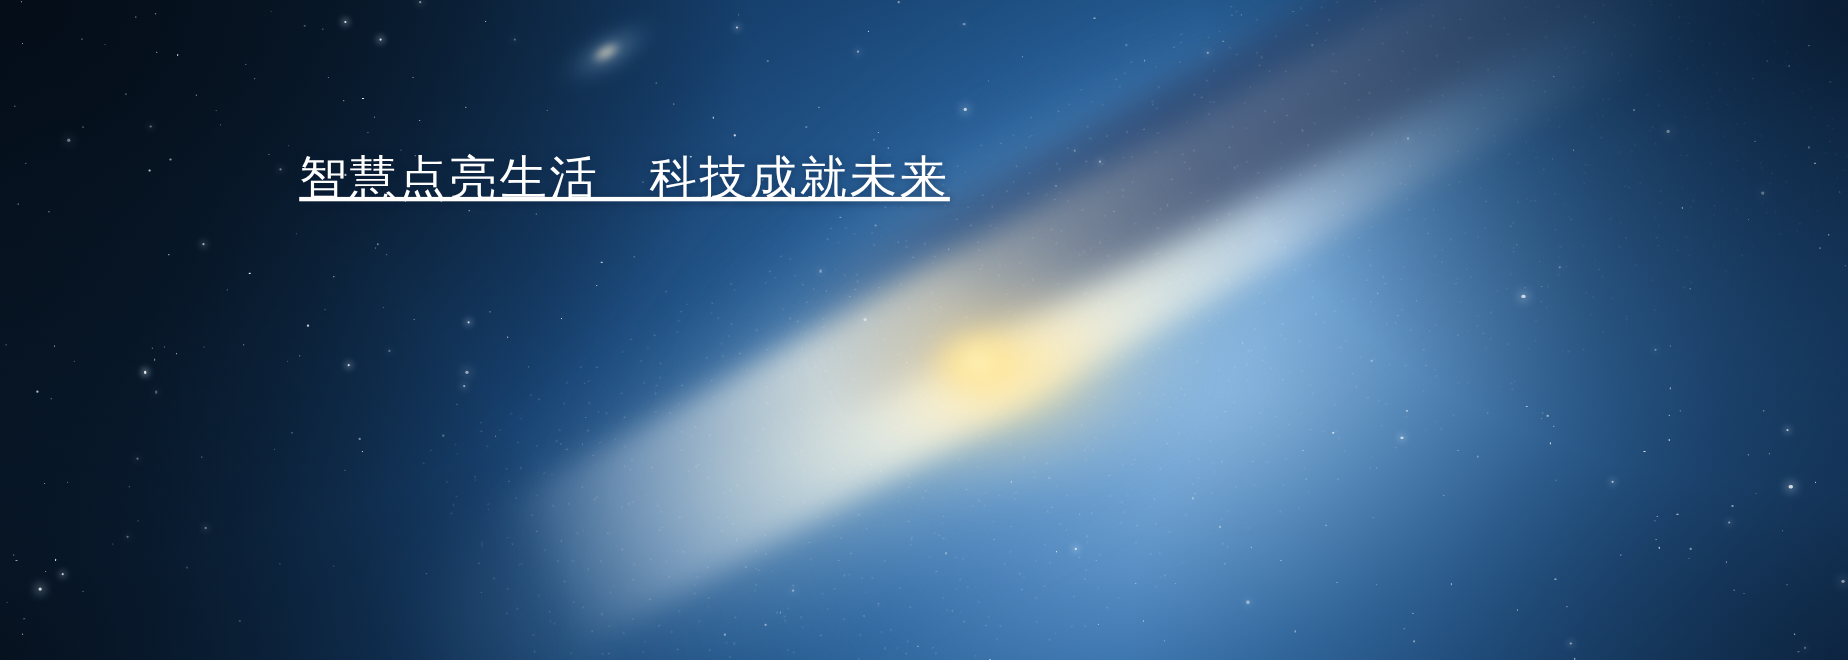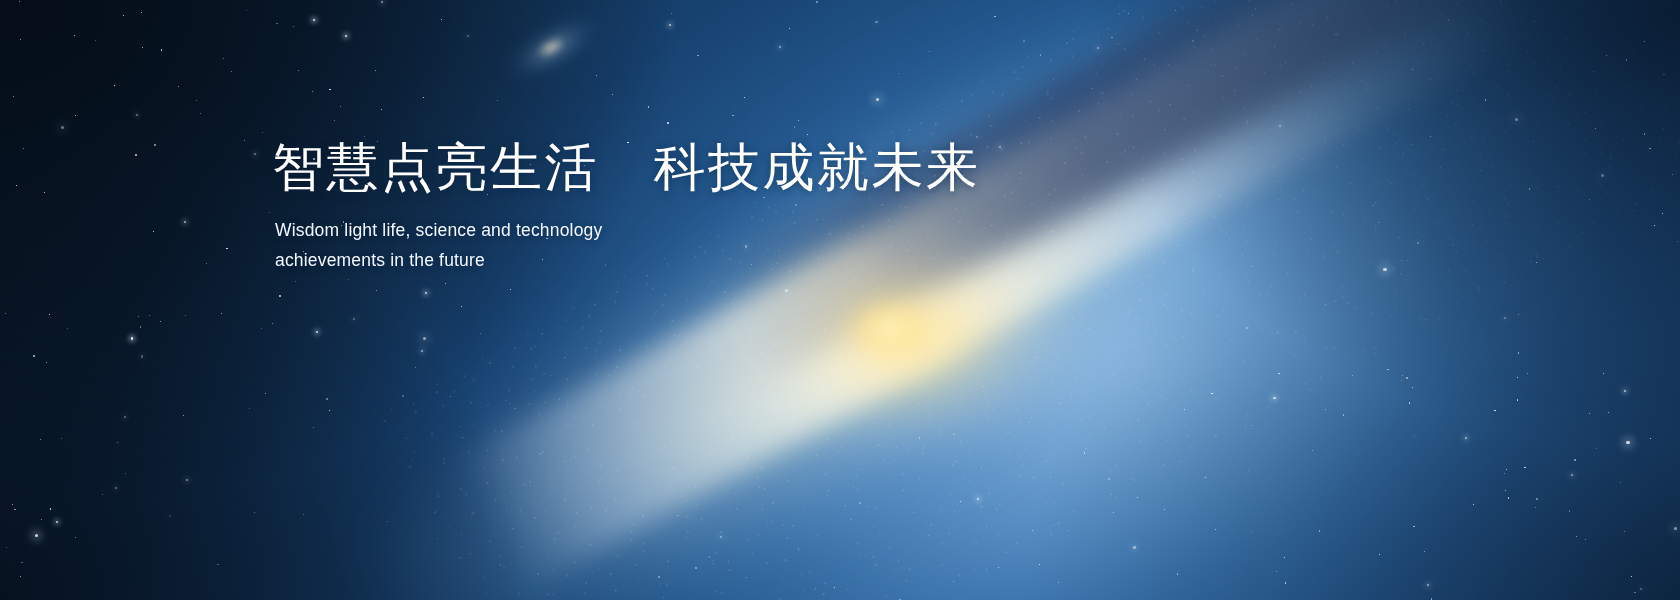--- a/index.html
+++ b/index.html
@@ -214,27 +214,28 @@
 
   
   .copy{
     position:absolute;
     left:272px; top:138px;
     width:760px;
   }
   .headline{
     margin:0;
     font-family:"DejaVu Sans","Liberation Sans",sans-serif;
-    font-size:52px;
+    font-size:43px;
     font-weight:300;
     letter-spacing:2.5px;
     line-height:1.12;
     color:#ffffff;
     white-space:pre;
     text-shadow:0 1px 8px rgba(10,30,60,.55);
+    text-decoration:underline;
   }
   .sub{
     margin:0;
     padding-top:19px;
     padding-left:3px;
     font-family:"Liberation Sans","DejaVu Sans",sans-serif;
     font-size:17.5px;
     font-weight:400;
     line-height:1.72;
     color:#f3f8fe;
@@ -591,16 +592,15 @@
       <div class="st" style="left: 1175.4px; top: 10.2px; width: 1px; height: 1px; opacity: 0.43;"></div>
       <div class="st" style="left: 1278.3px; top: 372.6px; width: 1.5px; height: 1.5px; opacity: 0.75;"></div>
       <div class="st" style="left: 1524.4px; top: 466.8px; width: 1.5px; height: 1.5px; opacity: 0.83;"></div>
       <div class="st" style="left: 1385.7px; top: 261.2px; width: 1px; height: 1px; opacity: 0.25;"></div>
       <div class="st" style="left: 1514.6px; top: 117.6px; width: 3.2px; height: 3.2px; opacity: 0.38; box-shadow: rgba(214, 234, 255, 0.23) 0px 0px 8.3px 2.9px;"></div>
       <div class="st" style="left: 1378.2px; top: 221.5px; width: 1.5px; height: 1.5px; opacity: 0.19;"></div>
     </div>
 
   <div class="copy">
     <h1 class="headline">智慧点亮生活　科技成就未来</h1>
-    <p class="sub">Wisdom light life, science and technology achievements in the future</p>
   </div>
 
 </div>
 
 </body></html>

